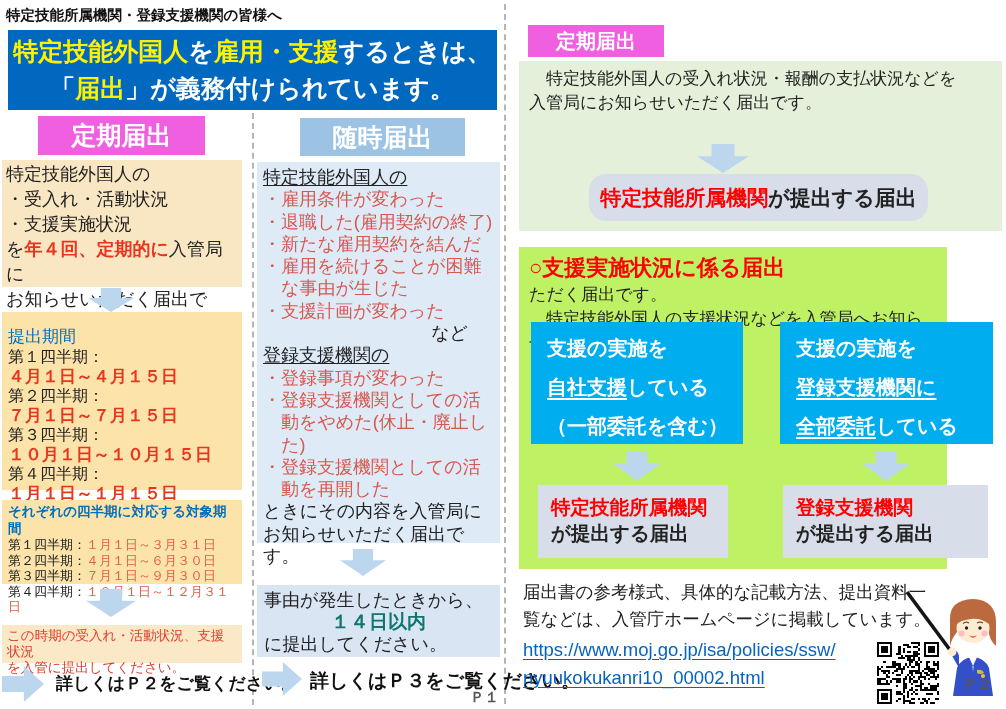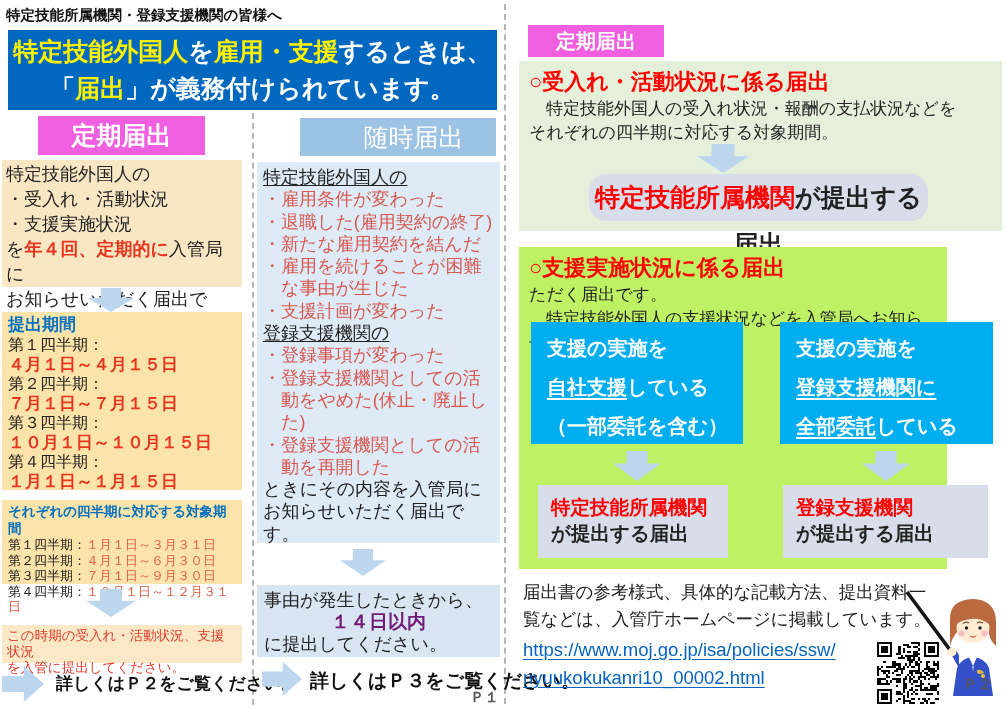--- a/index.html
+++ b/index.html
@@ -9,52 +9,52 @@
   .hdr-note{left:6px;top:6px;font-size:14.5px;font-weight:bold;color:#111;}
   .banner{left:8px;top:30px;width:489px;height:80px;background:#0068BE;color:#fff;
           text-align:center;font-weight:bold;font-size:25px;line-height:37px;padding-top:3px;box-sizing:border-box;}
   .banner .yl{color:#FFF100;text-align:right;}
   .divider{border-left:2px dashed #b5b5b5;width:0;}
   .div-col{left:252px;top:113px;height:592px;}
   .div-page{left:504px;top:4px;height:700px;}
   .pink-hd{background:#F05FE0;color:#fff;font-weight:bold;text-align:center;}
   .teiki-hd{left:38px;top:116px;width:167px;height:39px;font-size:25px;line-height:39px;}
   .zuiji-hd{left:300px;top:118px;width:165px;height:38px;background:#9CC2E4;color:#fff;
-            font-weight:normal;text-align:center;font-size:25px;line-height:38px;padding-left:31px;}
+            font-weight:bold;text-align:center;font-size:25px;line-height:38px;}
   .cream1{left:2px;top:160px;width:240px;height:127px;background:#F9E7C4;font-size:18px;
           line-height:25px;padding:2px 4px;box-sizing:border-box;}
   .red-strong{color:#E8351F;font-weight:bold;}
   .sched{left:2px;top:312px;width:240px;height:178px;background:#FBE3A9;padding:3px 6px;box-sizing:border-box;}
-  .sched .ttl{color:#0070C0;font-weight:bold;font-size:17px;line-height:20px;}
+  .sched .ttl{color:#0070C0;font-weight:normal;font-size:17px;line-height:20px;margin-top:12px;}
   .sched .lbl{font-size:16px;color:#222;line-height:19.5px;}
   .sched .dt{font-size:17px;font-weight:bold;color:#E8351F;line-height:19.5px;}
   .target{left:2px;top:500px;width:240px;height:84px;background:#FBE3A9;padding:3px 6px;box-sizing:border-box;}
   .target .ttl{color:#0070C0;font-weight:bold;font-size:13.5px;line-height:17px;}
   .target .row{font-size:13px;line-height:15.5px;color:#222;}
   .target .dt{color:#E06048;}
   .submitnote{left:2px;top:625px;width:240px;height:38px;background:#FAE8C6;color:#DE4030;
               font-size:13.5px;line-height:16px;padding:3px 5px;box-sizing:border-box;}
   .arrow-down{background:#BCD6EE;clip-path:polygon(28% 0,72% 0,72% 42%,100% 42%,50% 100%,0 42%,28% 42%);}
   .arrow-right{background:#BCD6EE;clip-path:polygon(0 28%,52% 28%,52% 0,100% 50%,52% 100%,52% 72%,0 72%);}
   .more-txt{font-weight:bold;font-size:17px;color:#111;}
   .zuiji-box{left:257px;top:162px;width:243px;height:381px;background:#DEEAF6;font-size:18px;
              line-height:22.3px;padding:4px 6px;box-sizing:border-box;}
   .zuiji-box .uh{color:#222;text-decoration:underline;text-underline-offset:2px;}
   .zuiji-box .it{color:#D85850;padding-left:18px;text-indent:-18px;}
   .zuiji-box .etc{text-align:right;padding-right:26px;color:#222;}
   .deadline{left:257px;top:585px;width:243px;height:72px;background:#D9E5F2;font-size:18px;
             line-height:22px;padding:4px 7px;box-sizing:border-box;color:#222;}
-  .deadline .d14{display:block;text-align:center;color:#701a75;font-weight:bold;font-size:19px;}
+  .deadline .d14{display:block;text-align:center;color:#0f766e;font-weight:bold;font-size:19px;}
   .pnum{font-weight:bold;color:#555;font-size:14.5px;}
   .badge2{left:528px;top:25px;width:136px;height:32px;font-size:20px;line-height:32px;}
   .greenbox{left:519px;top:61px;width:483px;height:170px;background:#E5F0DA;padding:6px 10px;box-sizing:border-box;}
   .sec-ttl{color:#FF0000;font-weight:bold;font-size:22px;line-height:30px;}
   .sec-body{color:#222;font-size:17px;line-height:24px;}
   .resultbox{background:#D7DDE9;font-weight:bold;}
-  .res1{left:589px;top:174px;width:339px;height:47px;text-align:center;line-height:47px;font-size:25px;border-radius:17px;}
+  .res1{left:589px;top:174px;width:339px;height:47px;text-align:center;line-height:47px;font-size:21px;border-radius:17px;}
   .resultbox .rr{color:#FF0000;}
   .yellowbox{left:519px;top:247px;width:428px;height:322px;background:#bef264;padding:6px 10px;box-sizing:border-box;}
   .cyanbox{background:#00AEEF;color:#fff;font-weight:bold;font-size:20px;line-height:39px;
            padding:7px 0 0 16px;box-sizing:border-box;}
   .cyanbox .ul{text-decoration:underline;text-underline-offset:4px;margin-top:12px;}
   .cyL{left:531px;top:322px;width:212px;height:122px;}
   .cyR{left:780px;top:322px;width:213px;height:122px;}
   .res2{width:190px;height:73px;font-size:19.5px;line-height:26px;padding:9px 0 0 13px;box-sizing:border-box;}
   .resL{left:538px;top:485px;}
   .resR{left:783px;top:485px;width:205px;}
@@ -122,20 +122,21 @@
 
 <div class="abs zuiji-hd">随時届出</div>
 
 <div class="abs zuiji-box">
   <div class="uh">特定技能外国人の</div>
   <div class="it">・雇用条件が変わった</div>
   <div class="it">・退職した(雇用契約の終了)</div>
   <div class="it">・新たな雇用契約を結んだ</div>
   <div class="it">・雇用を続けることが困難な事由が生じた</div>
   <div class="it">・支援計画が変わった</div>
+  <div class="etc">など</div>
   <div class="uh">登録支援機関の</div>
   <div class="it">・登録事項が変わった</div>
   <div class="it">・登録支援機関としての活動をやめた(休止・廃止した)</div>
   <div class="it">・登録支援機関としての活動を再開した</div>
   <div>ときにその内容を入管局に</div>
   <div>お知らせいただく届出です。</div>
 </div>
 
 <div class="abs arrow-down" style="left:340px;top:549px;width:46px;height:27px;"></div>
 
@@ -145,24 +146,23 @@
   <div>に提出してください。</div>
 </div>
 
 <div class="abs arrow-right" style="left:262px;top:662px;width:40px;height:34px;"></div>
 <div class="abs more-txt" style="left:310px;top:668px;font-size:19px;">詳しくはＰ３をご覧ください。</div>
 <div class="abs pnum" style="left:470px;top:688px;">Ｐ１</div>
 
 <div class="abs pink-hd badge2">定期届出</div>
 
 <div class="abs greenbox">
-  <div class="sec-ttl">○受入れ・活動状況に係る届出</div>
   <div class="sec-body">
     <div>　特定技能外国人の受入れ状況・報酬の支払状況などを</div>
-    <div>それぞれの四半期に対応する対象期間。</div>
+    <div>入管局にお知らせいただく届出です。</div>
   </div>
 </div>
 <div class="abs arrow-down" style="left:697px;top:144px;width:52px;height:29px;"></div>
 <div class="abs resultbox res1"><span class="rr">特定技能所属機関</span><span>が提出する届出</span></div>
 
 <div class="abs yellowbox">
   <div class="sec-ttl">○支援実施状況に係る届出</div>
   <div class="sec-body">
     <div>ただく届出です。</div>
     <div>　特定技能外国人の支援状況などを入管局へお知らせい</div>

